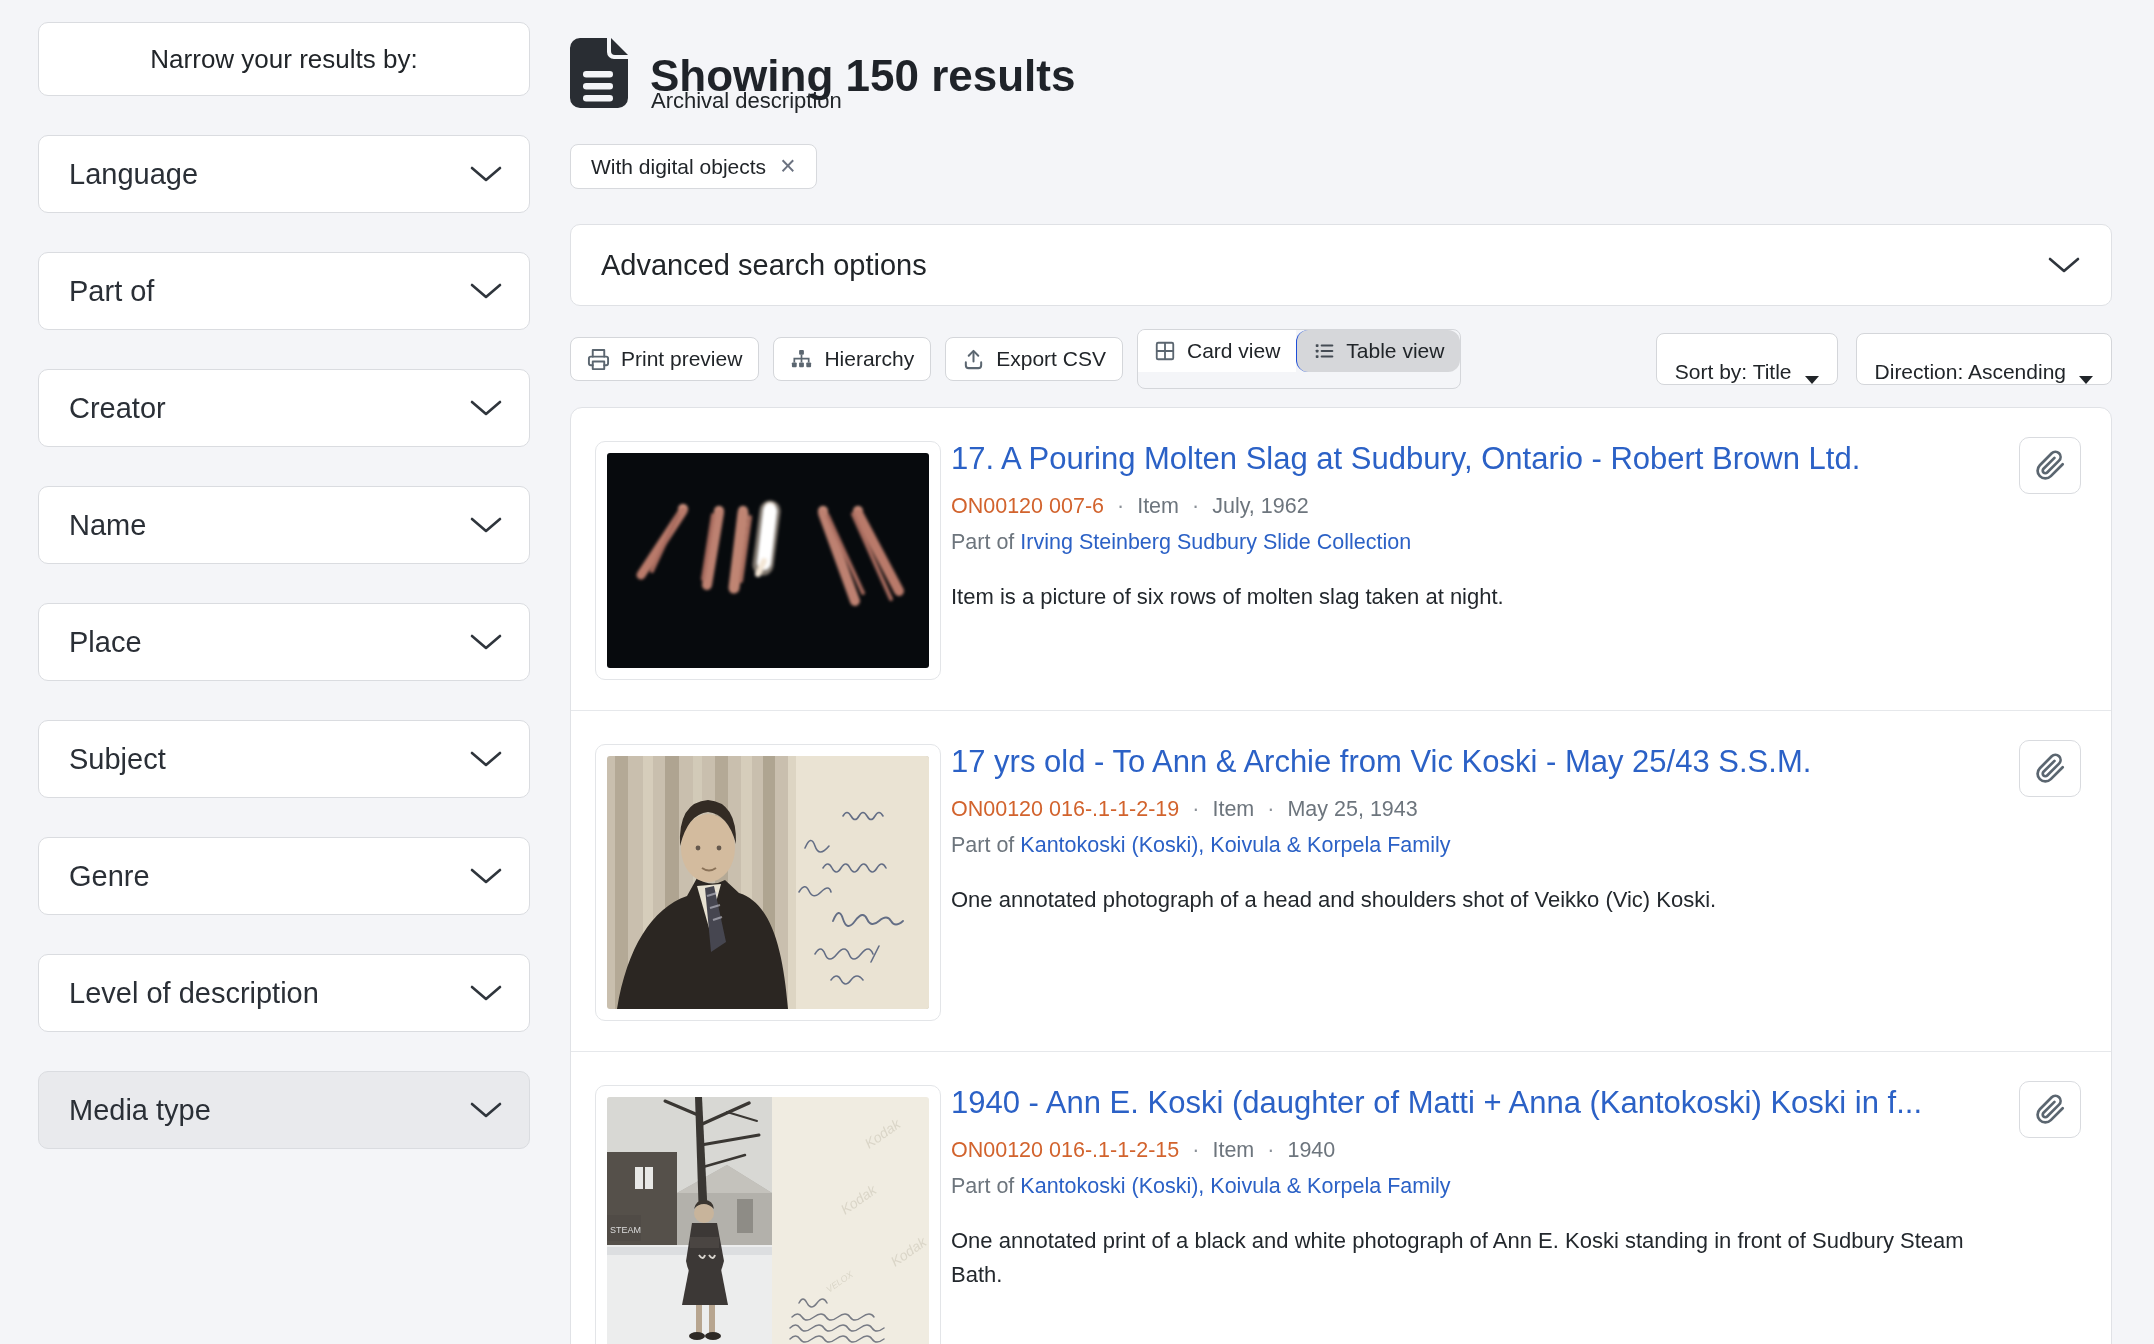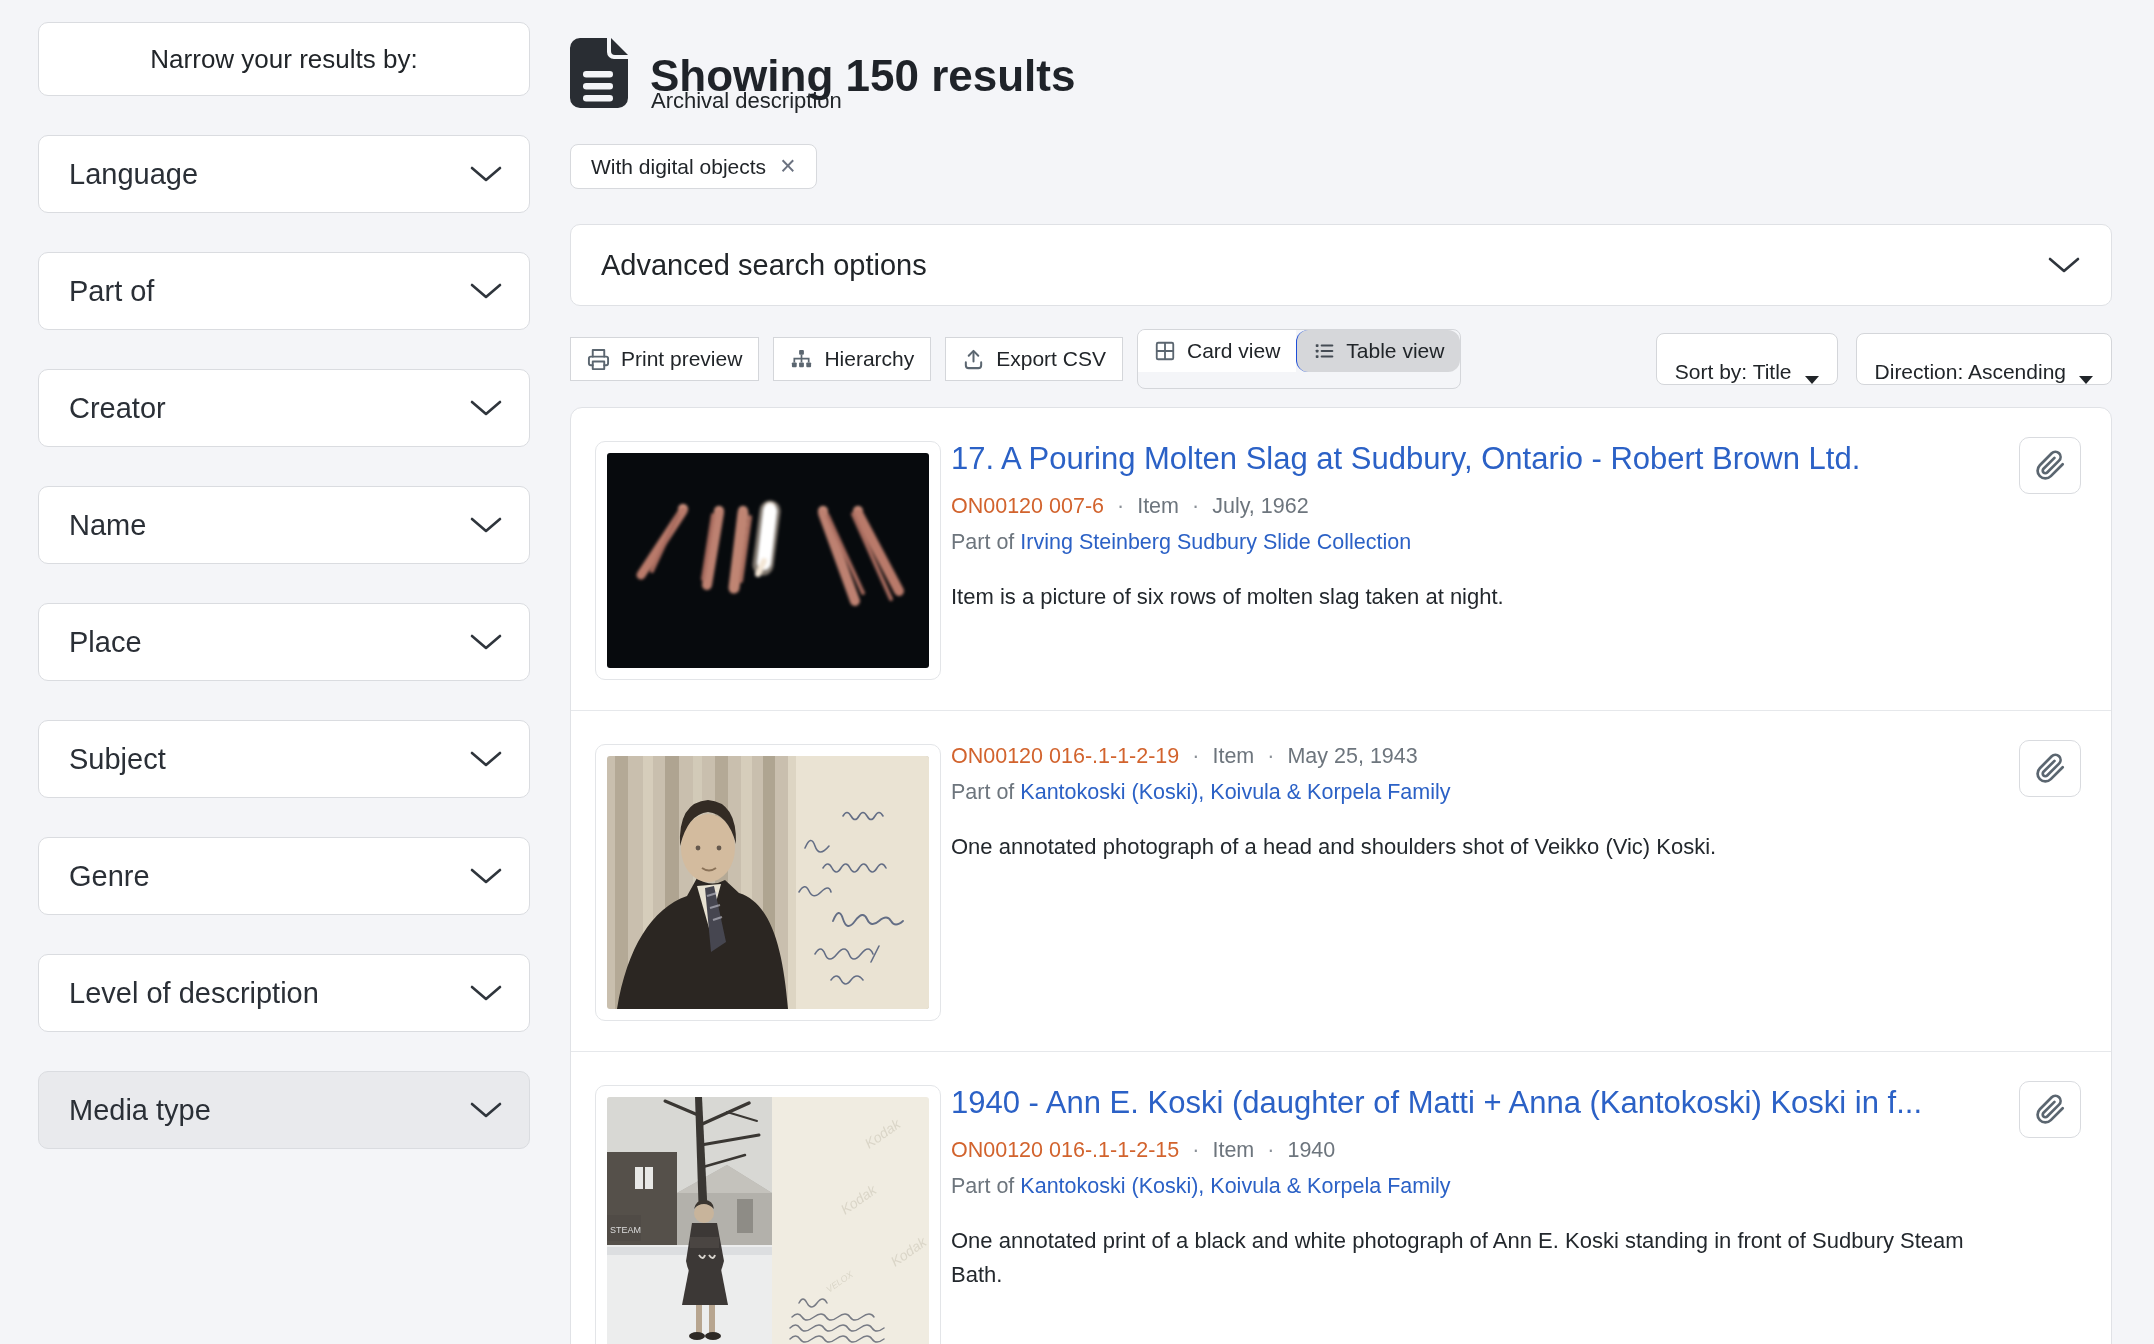--- a/index.html
+++ b/index.html
@@ -40,21 +40,21 @@
     position:absolute;left:0;top:224px;width:100%;height:82px;box-sizing:border-box;
     background:#fff;border:1px solid #dfe1e5;border-radius:10px;
     display:flex;align-items:center;padding:0 30px;cursor:pointer;
   }
   .advanced .adv-label{font-size:29px;color:#212529;}
   .advanced .chev{margin-left:auto;}
   
   .toolbar{position:absolute;left:0;top:337px;width:100%;height:44px;display:flex;align-items:center;}
   .btn{
     height:44px;box-sizing:border-box;display:inline-flex;align-items:center;gap:11px;
-    background:#fff;border:1px solid #d4d6da;border-radius:0;padding:0 16px;
+    background:#fff;border:1px solid #d4d6da;border-radius:8px;padding:0 16px;
     font-size:21px;color:#212529;margin-right:14px;cursor:pointer;white-space:nowrap;
   }
   .btn svg{flex:none;}
   .view-group{display:inline-flex;border:1px solid #d4d6da;border-radius:8px;overflow:hidden;height:60px;box-sizing:border-box;text-align:center;}
   .view-seg{
     display:inline-flex;align-items:center;gap:11px;padding:0 16px;font-size:21px;color:#212529;
     background:#fff;cursor:pointer;height:42px;box-sizing:border-box;
   }
   .view-seg.active{background:#d6d7da;border-left:1px solid #1d4ed8;border-radius:12px;}
   .tool-right{margin-left:auto;display:inline-flex;gap:18px;}
@@ -383,20 +383,21 @@
       <path d="M192,136 q6,-10 10,-1 t12,1 t10,0"></path>
       <path d="M226,165 q6,-15 10,-2 t12,2 t12,-2 t12,2 t12,0 t12,0" stroke-width="1.9"></path>
       <path d="M208,198 q6,-10 10,0 t12,0 t12,0 t12,0 t12,0"></path>
       <path d="M264,206 l8,-16"></path>
       <path d="M224,224 q6,-8 10,0 t10,0 t12,0"></path>
     </g>
   </svg>
 
     </div>
     <div class="res-text">
+      <a class="res-title">17 yrs old - To Ann &amp; Archie from Vic Koski - May 25/43 S.S.M.</a>
       <div class="res-meta">
         <span class="ref-code">ON00120 016-.1-1-2-19</span>
         <span class="meta-sep">·</span>
         <span class="meta-dim">Item</span>
         <span class="meta-sep">·</span>
         <span class="meta-dim">May 25, 1943</span>
       </div>
       <div class="part-of">
         <span class="po-label">Part of</span>
         <a>Kantokoski (Koski), Koivula &amp; Korpela Family</a>

